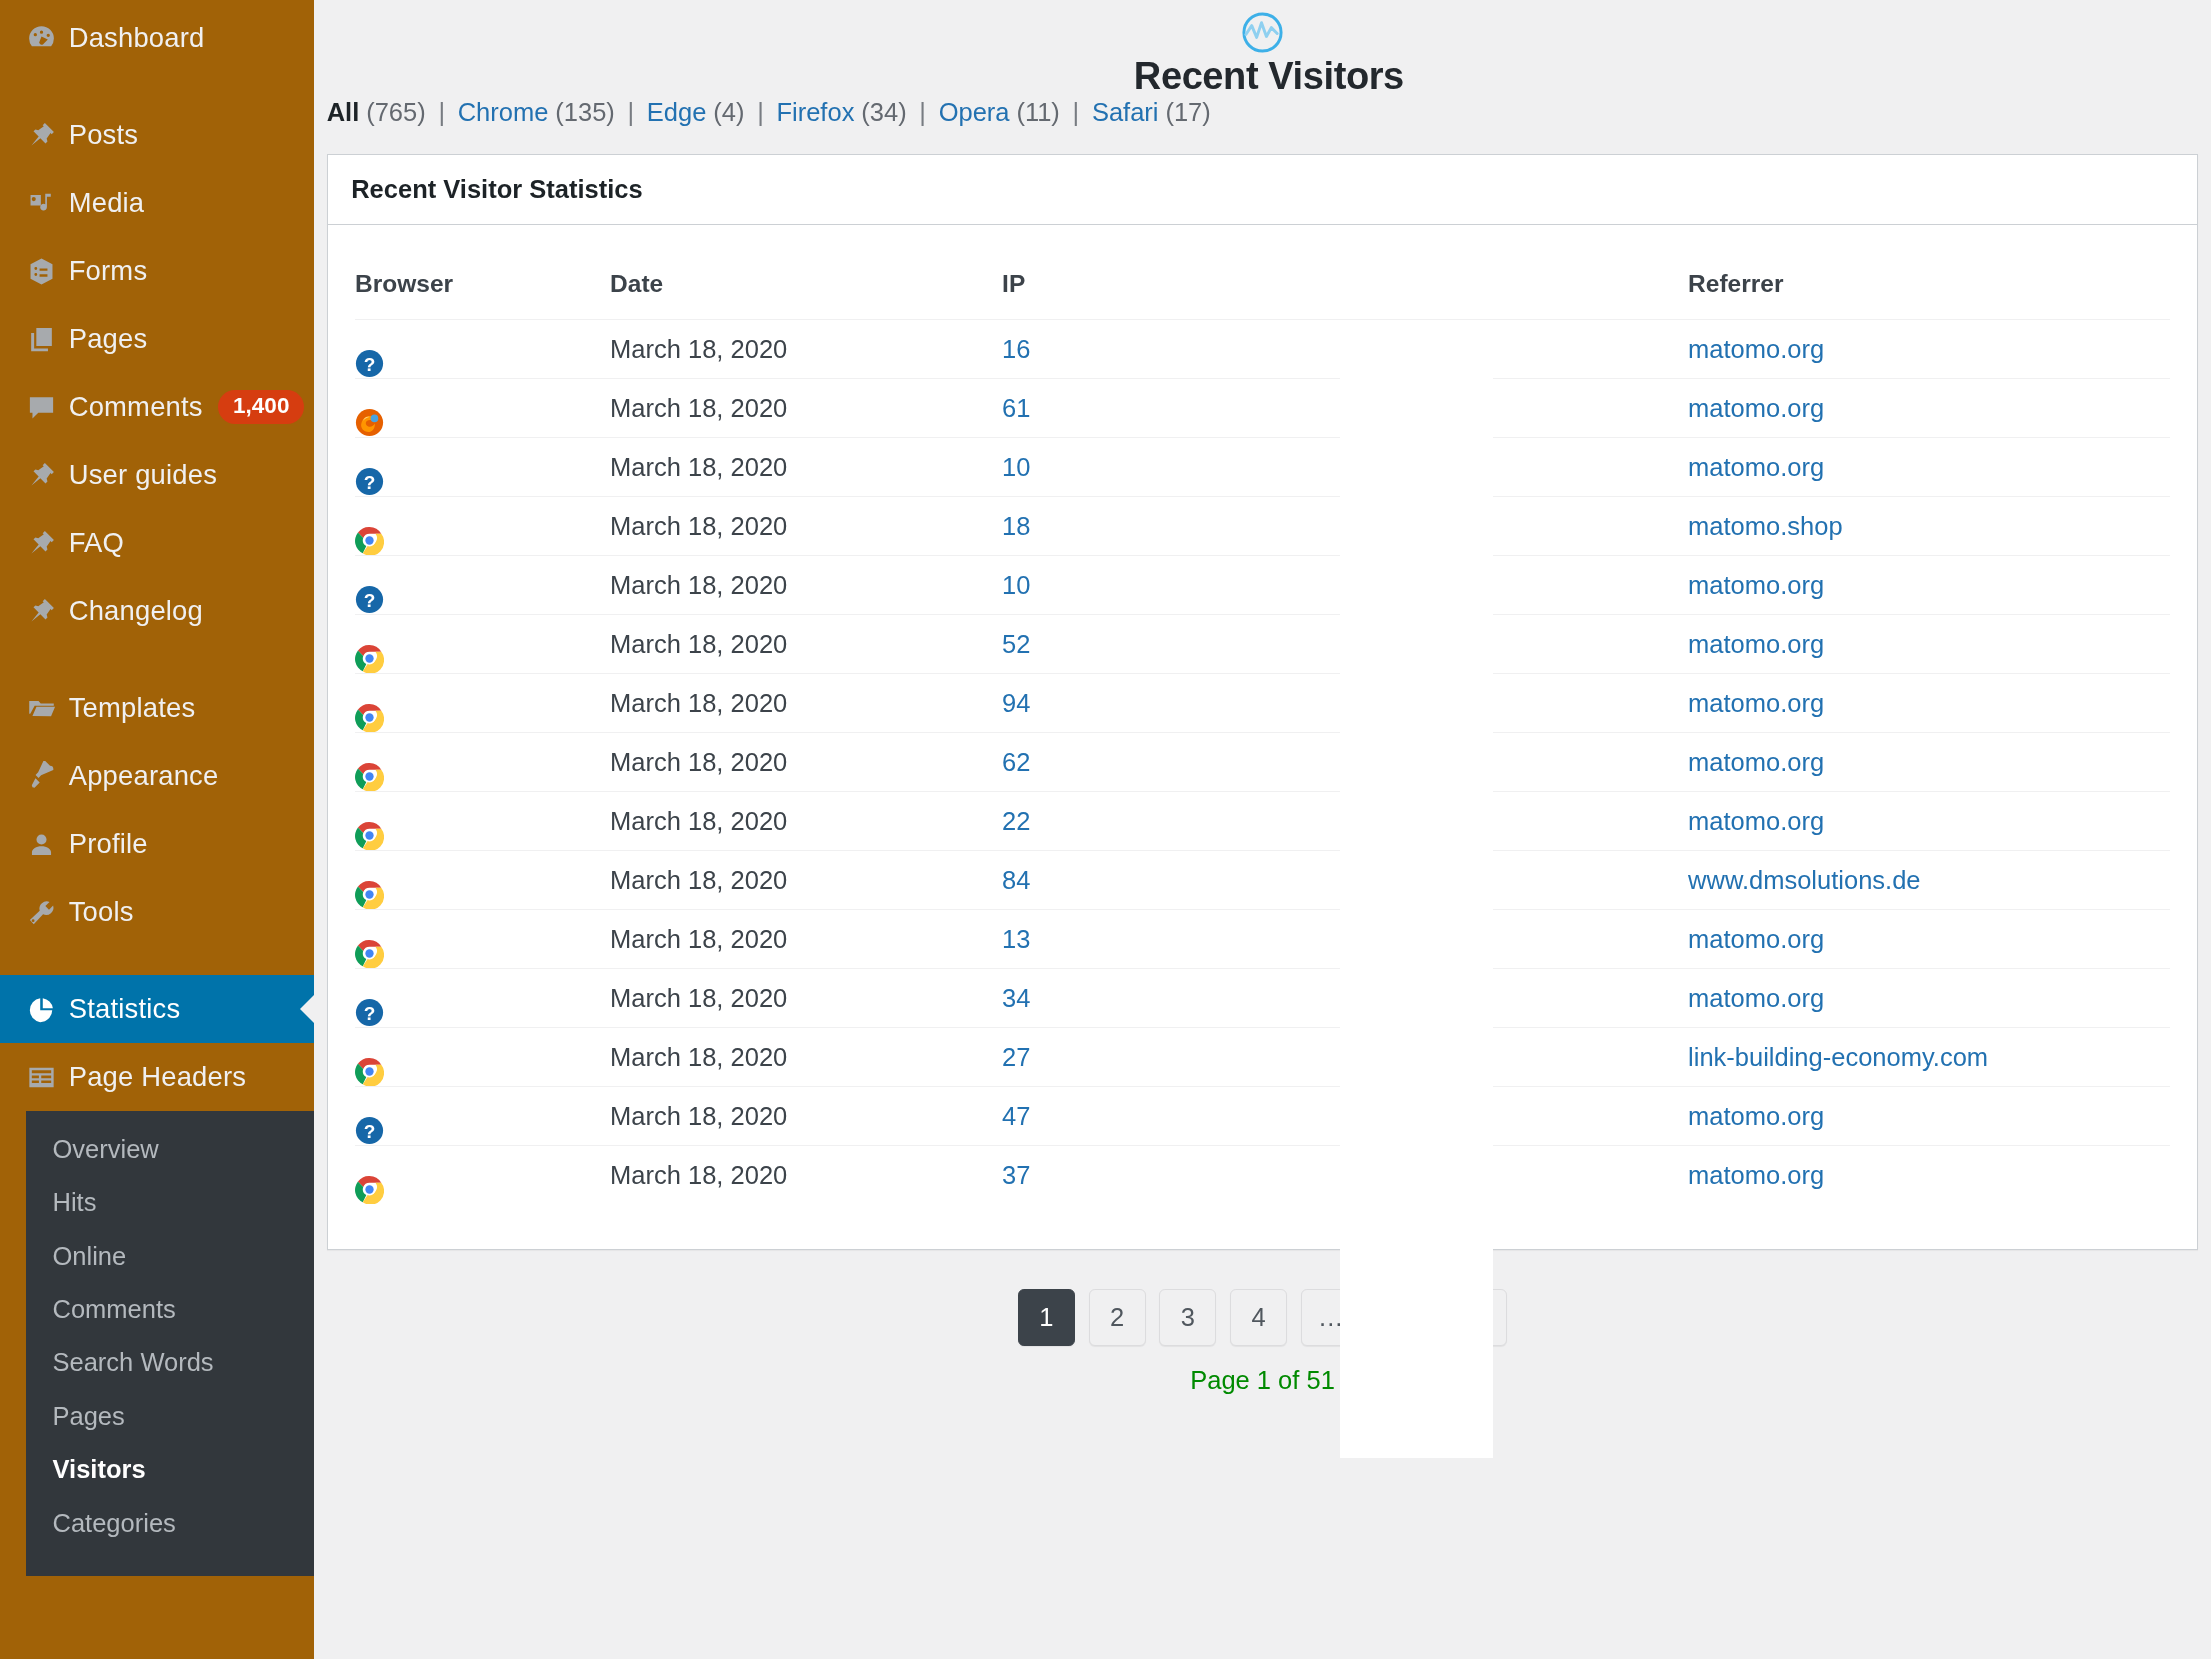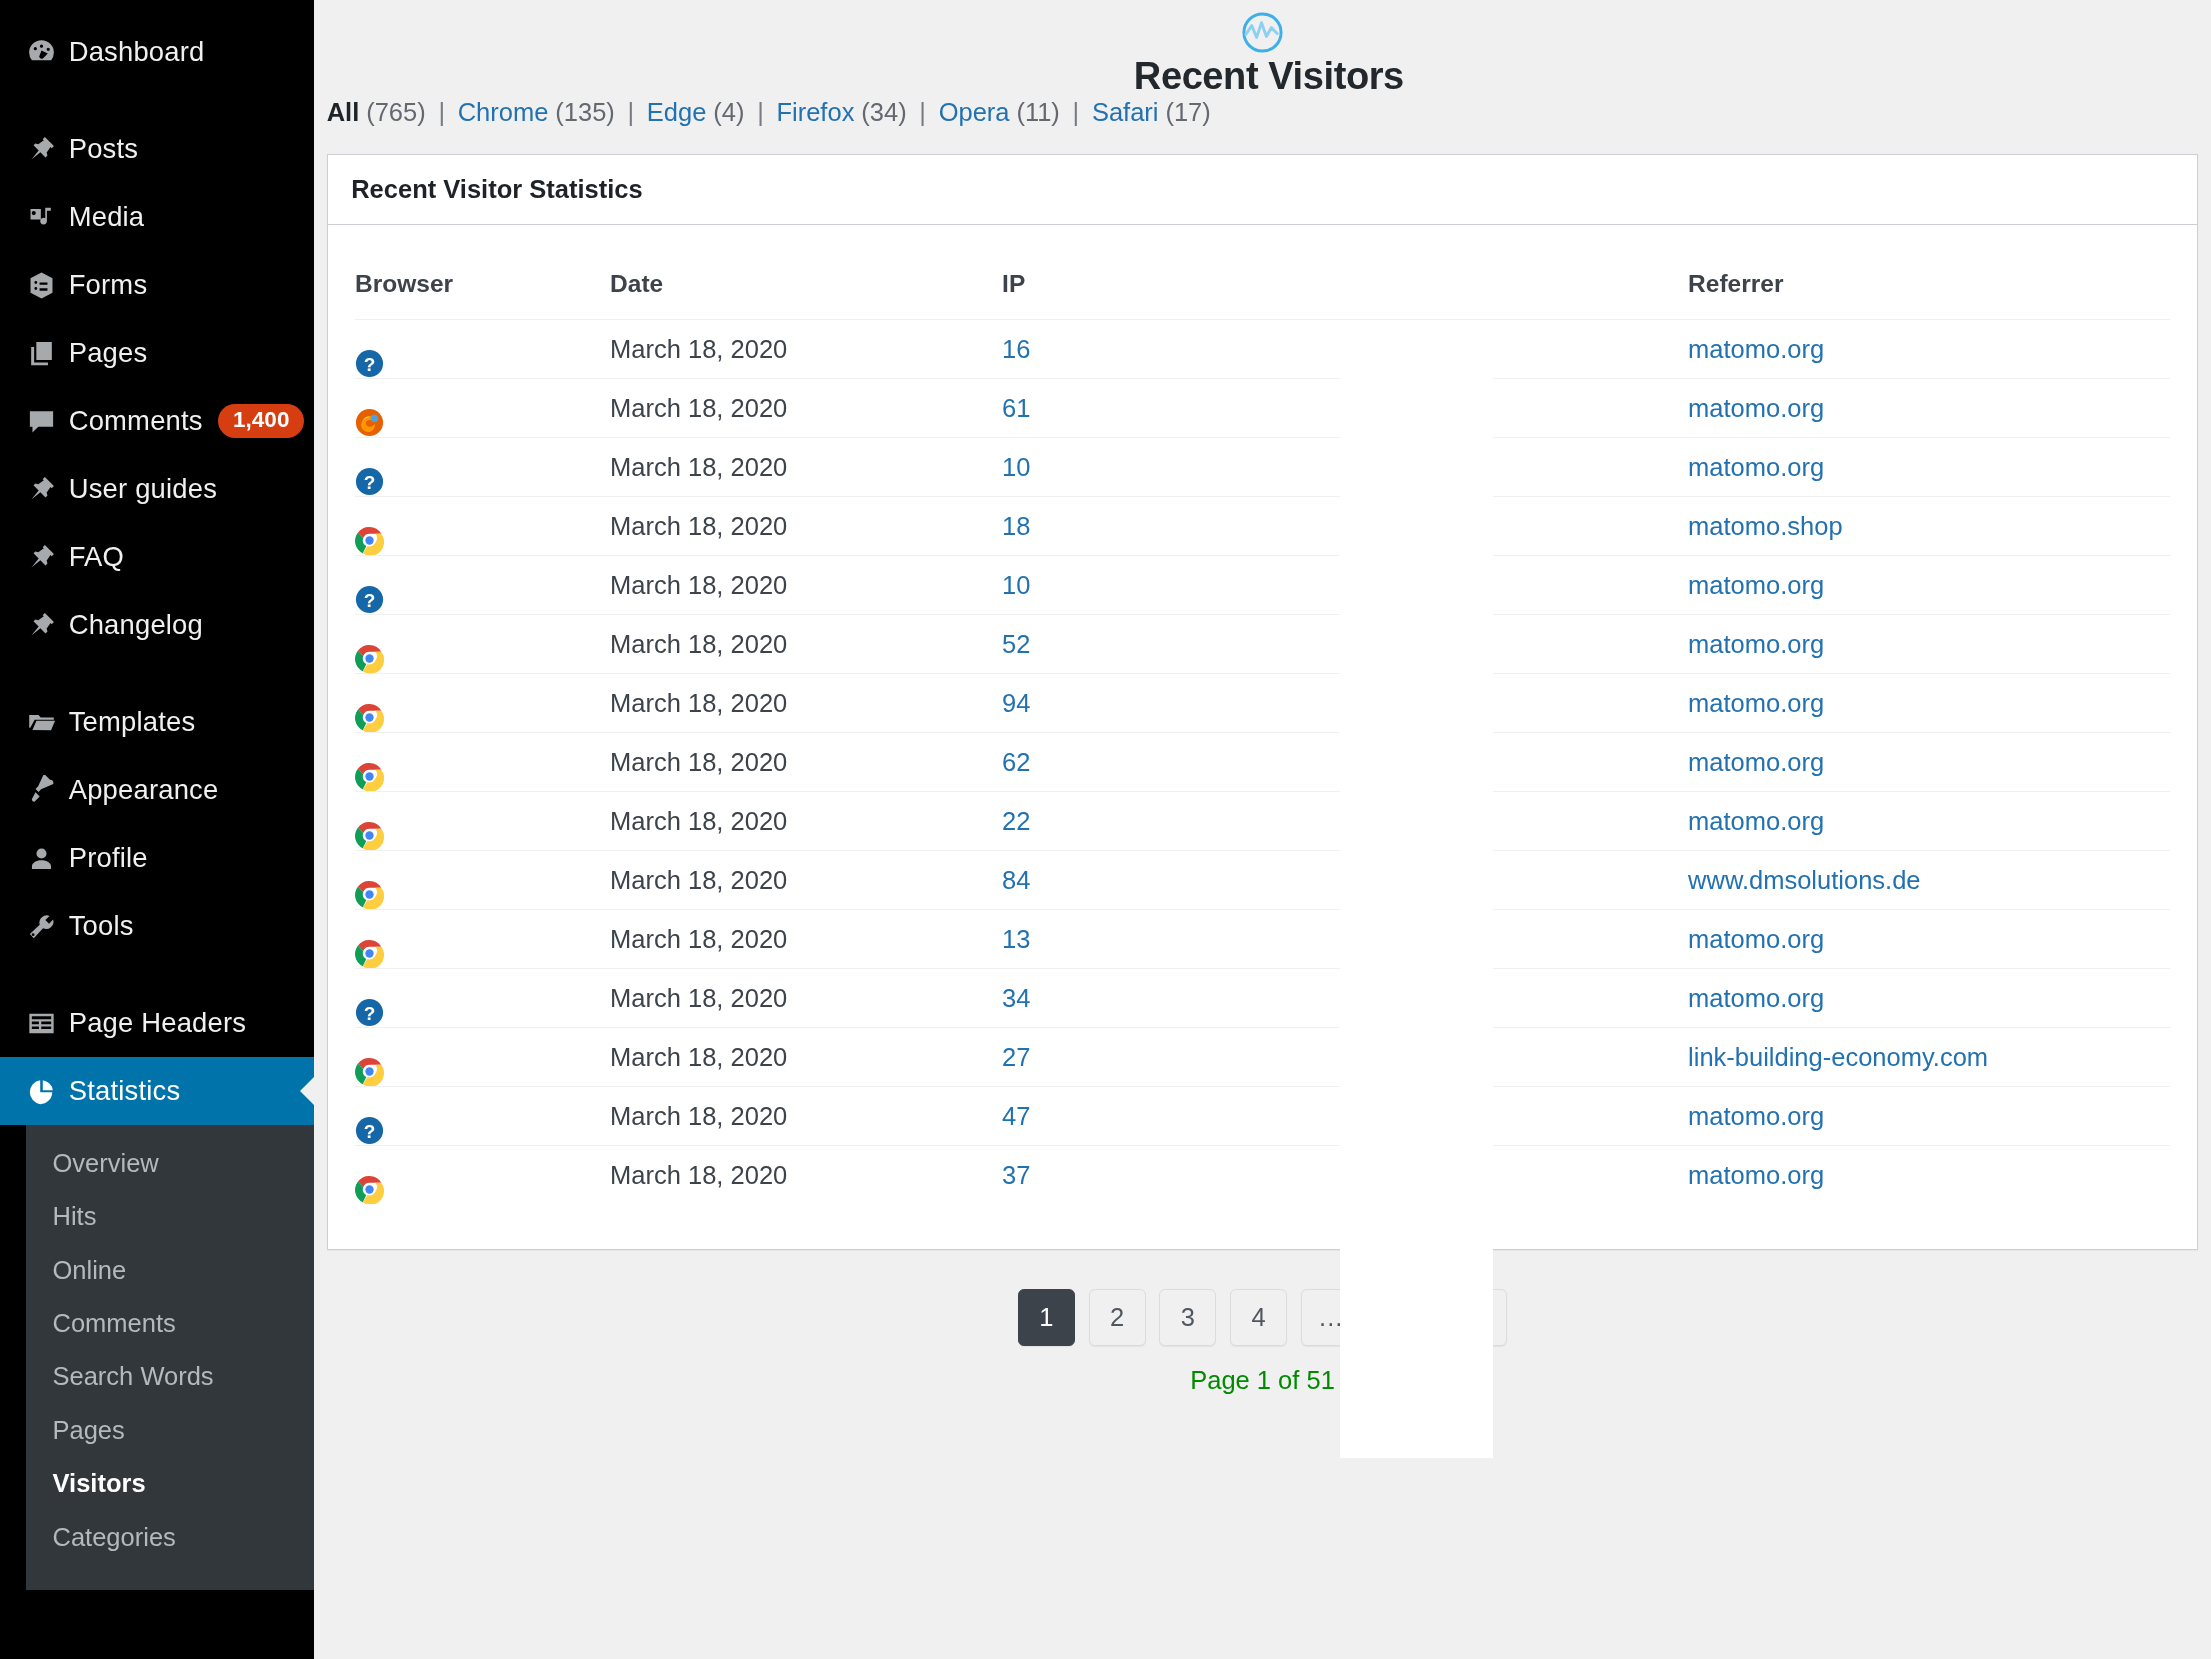--- a/index.html
+++ b/index.html
@@ -10,25 +10,25 @@
     background: #f0f0f1;
     font-family: "Liberation Sans", sans-serif;
     -webkit-font-smoothing: antialiased;
   }
   #root { position: relative; width: 2211px; height: 1659px; display: flex; }
 
   
   .sidebar {
     width: 314px;
     flex: 0 0 314px;
-    background: #000000;
+    background: #a16207;
     color: #f0f0f1;
     position: relative;
     z-index: 5;
-    padding-top: 18px;
+    padding-top: 4px;
   }
   .menu-item {
     display: flex;
     align-items: center;
     height: 68px;
     padding-left: 13.7px;
     color: #f0f0f1;
     font-size: 27.4px;
     line-height: 1;
     position: relative;
@@ -329,35 +329,35 @@
         </div>
         <div class="menu-item">
           <span class="ico">
             <svg width="31" height="31" viewBox="0 0 24 24">
               <path fill="currentColor" d="M21 6.6 17.8 9.8 15 7l3.2-3.2a5.7 5.7 0 0 0-7.6 6.8L3 17.9 6 21l7.2-7.6a5.7 5.7 0 0 0 7.8-6.8zM5.5 19.4a1.1 1.1 0 1 1 0-2.2 1.1 1.1 0 0 1 0 2.2z"></path>
             </svg>
           </span>
           <span class="menu-label">Tools</span>
         </div>
         <div class="menu-sep"></div>
+        <div class="menu-item active">
+          <span class="ico">
+            <svg width="31" height="31" viewBox="0 0 24 24">
+              <path fill="currentColor" d="M11 3.2v9.3h9.3A9.4 9.4 0 0 1 11 21.8 9.4 9.4 0 0 1 11 3.2zm2 0a9.4 9.4 0 0 1 7.8 7.8H13z"></path>
+            </svg>
+          </span>
+          <span class="menu-label">Statistics</span>
+        </div>
         <div class="menu-item">
           <span class="ico">
             <svg width="31" height="31" viewBox="0 0 24 24">
               <path fill="currentColor" d="M2.6 4.4h18.8v15.2H2.6zm1.9 2v2.3h15v-2.3zm0 4.1v2h5.5v-2zm7.3 0v2h7.7v-2zm-7.3 3.8v2h5.5v-2zm7.3 0v2h7.7v-2z"></path>
             </svg>
           </span>
           <span class="menu-label">Page Headers</span>
-        </div>
-        <div class="menu-item active">
-          <span class="ico">
-            <svg width="31" height="31" viewBox="0 0 24 24">
-              <path fill="currentColor" d="M11 3.2v9.3h9.3A9.4 9.4 0 0 1 11 21.8 9.4 9.4 0 0 1 11 3.2zm2 0a9.4 9.4 0 0 1 7.8 7.8H13z"></path>
-            </svg>
-          </span>
-          <span class="menu-label">Statistics</span>
         </div>
       </div>
     <div class="submenu" id="sidebar-submenu">
         <div class="submenu-item">Overview</div>
         <div class="submenu-item">Hits</div>
         <div class="submenu-item">Online</div>
         <div class="submenu-item">Comments</div>
         <div class="submenu-item">Search Words</div>
         <div class="submenu-item">Pages</div>
         <div class="submenu-item current">Visitors</div>

